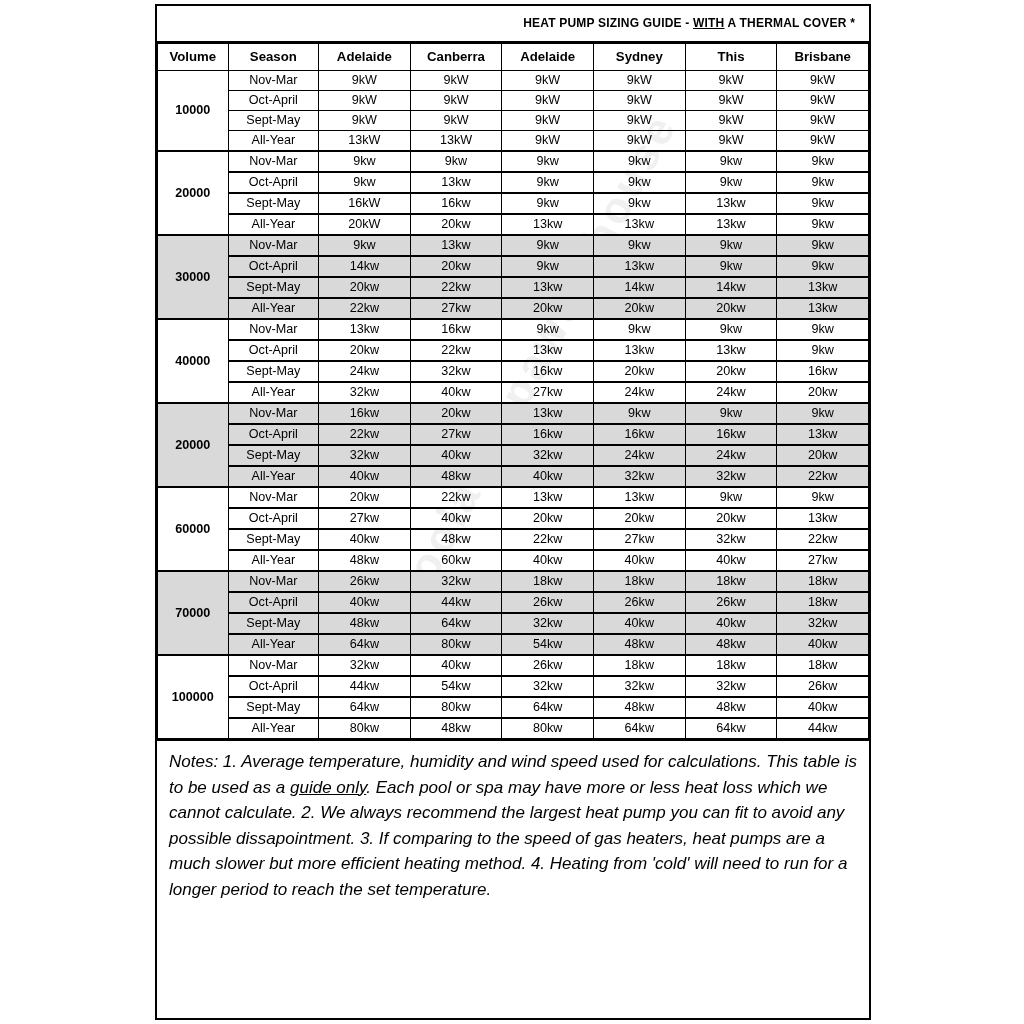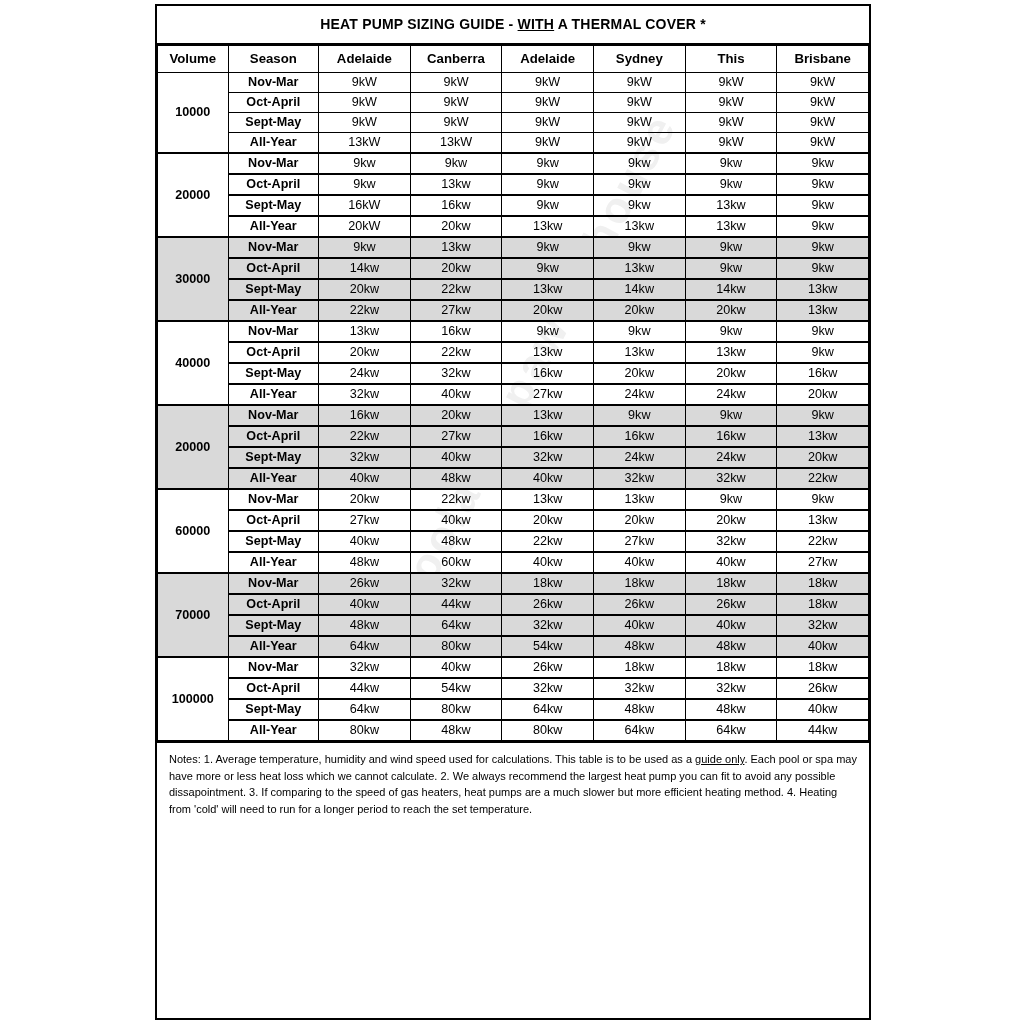--- a/index.html
+++ b/index.html
@@ -45,22 +45,22 @@
     white-space: nowrap;
     z-index: 5;
   }
   .title-block {
     position: relative;
     z-index: 10;
     padding: 10px 14px 2px 14px;
     box-sizing: border-box;
   }
   .doc-title {
-    text-align: center;
-    font-size: 14px;
+    text-align: right;
+    font-size: 12px;
     font-weight: bold;
     letter-spacing: 0.2px;
     margin-bottom: 9px;
   }
   .doc-title .u {
     text-decoration: underline;
   }
   .intro {
     font-size: 12.6px;
     line-height: 1.45;
@@ -96,35 +96,36 @@
     padding: 5px 0 6px 0;
   }
   .col-vol { width: 11.4%; }
   .col-season { width: 14.6%; }
   .col-city { width: 14.8%; }
   td.vol-cell {
     font-weight: bold;
     font-size: 13.2px;
   }
   td.season-cell {
-    font-weight: bold;
+    font-weight: normal;
   }
   tr.shade td {
     background: #d9d9d9;
   }
   tbody.blockstart td {
     border-top: 2px solid #000;
   }
   .notes {
     position: relative;
     z-index: 10;
-    font-size: 11px;
+    font-size: 17px;
     line-height: 1.5;
     padding: 8px 12px 10px 12px;
     box-sizing: border-box;
+    font-style: italic;
   }
   .notes .u { text-decoration: underline; }
 </style>
 </head>
 <body>
 
 <div id="sheet">
   <div class="doc-frame">
 
     <div class="watermark">poolandspawarehouse</div>

